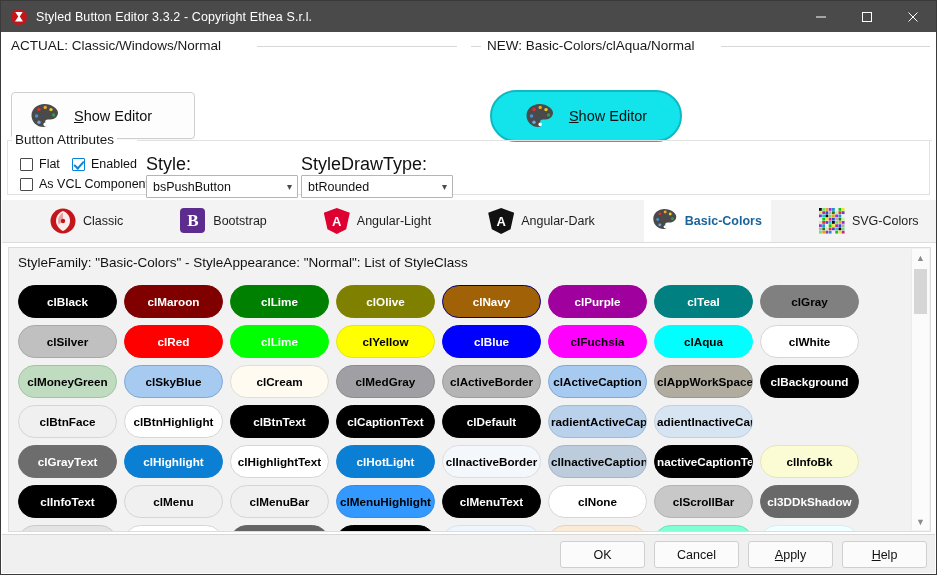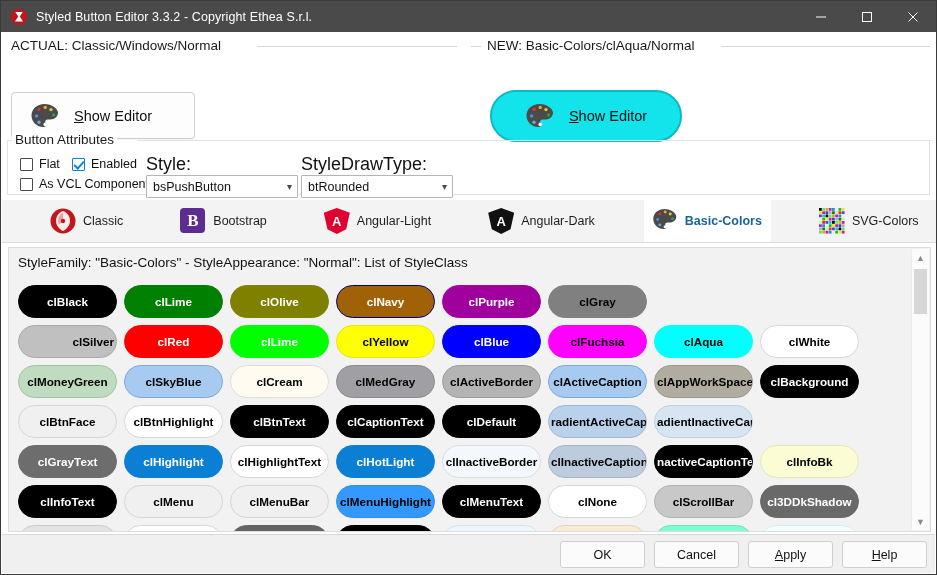--- a/index.html
+++ b/index.html
@@ -349,48 +349,58 @@
   <div class="listpanel">
     <div class="listhdr">StyleFamily: "Basic-Colors" - StyleAppearance: "Normal": List of StyleClass</div>
     <div class="grid" id="grid">
         <div class="grow">
           <div class="cell">
             <div class="cbtn" style="background: rgb(0, 0, 0); color: rgb(255, 255, 255); border: 1.5px solid rgb(0, 0, 0); width: 99px;">
               <span>clBlack</span>
             </div>
           </div>
           <div class="cell">
+            <div class="cbtn" style="background: rgb(128, 0, 0); color: rgb(255, 255, 255); border: 1.5px solid rgb(128, 0, 0); width: 99px;">
+              <span>clMaroon</span>
+            </div>
+          </div>
+          <div class="cell">
             <div class="cbtn" style="background: rgb(0, 128, 0); color: rgb(255, 255, 255); border: 1.5px solid rgb(0, 128, 0); width: 99px;">
               <span>clLime</span>
             </div>
           </div>
           <div class="cell">
             <div class="cbtn" style="background: rgb(128, 128, 0); color: rgb(255, 255, 255); border: 1.5px solid rgb(128, 128, 0); width: 99px;">
               <span>clOlive</span>
             </div>
           </div>
           <div class="cell">
             <div class="cbtn" style="background: #a16207; color: rgb(255, 255, 255); border: 1.5px solid rgb(0, 0, 128); width: 99px;">
               <span>clNavy</span>
             </div>
           </div>
           <div class="cell">
             <div class="cbtn" style="background: rgb(160, 0, 158); color: rgb(255, 255, 255); border: 1.5px solid rgb(160, 0, 158); width: 99px;">
               <span>clPurple</span>
             </div>
           </div>
           <div class="cell">
+            <div class="cbtn" style="background: rgb(0, 128, 128); color: rgb(255, 255, 255); border: 1.5px solid rgb(0, 128, 128); width: 99px;">
+              <span>clTeal</span>
+            </div>
+          </div>
+          <div class="cell">
             <div class="cbtn" style="background: rgb(128, 128, 128); color: rgb(0, 0, 0); border: 1.5px solid rgb(128, 128, 128); width: 99px;">
               <span>clGray</span>
             </div>
           </div>
         </div>
         <div class="grow">
           <div class="cell">
-            <div class="cbtn" style="background: rgb(192, 192, 192); color: rgb(0, 0, 0); border: 1.5px solid rgb(168, 168, 168); width: 99px; justify-content: flex-end;">
+            <div class="cbtn" style="background: rgb(192, 192, 192); color: rgb(0, 0, 0); border: 1.5px solid rgb(168, 168, 168); width: 99px;">
               <span>clSilver</span>
             </div>
           </div>
           <div class="cell">
             <div class="cbtn" style="background: rgb(255, 0, 0); color: rgb(255, 255, 255); border: 1.5px solid rgb(255, 0, 0); width: 99px;">
               <span>clRed</span>
             </div>
           </div>
           <div class="cell">
             <div class="cbtn" style="background: rgb(0, 255, 0); color: rgb(255, 255, 255); border: 1.5px solid rgb(0, 255, 0); width: 99px;">

